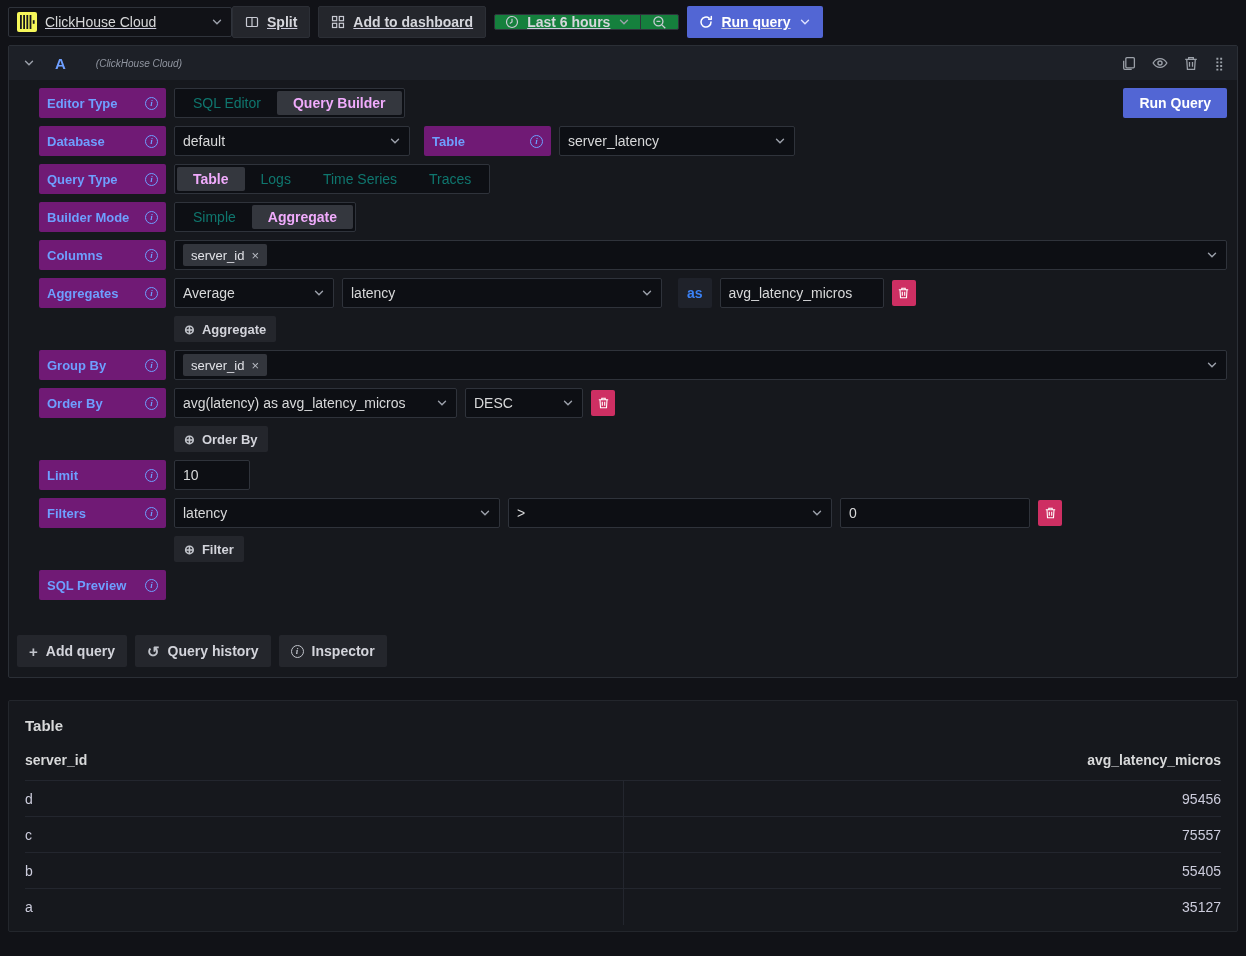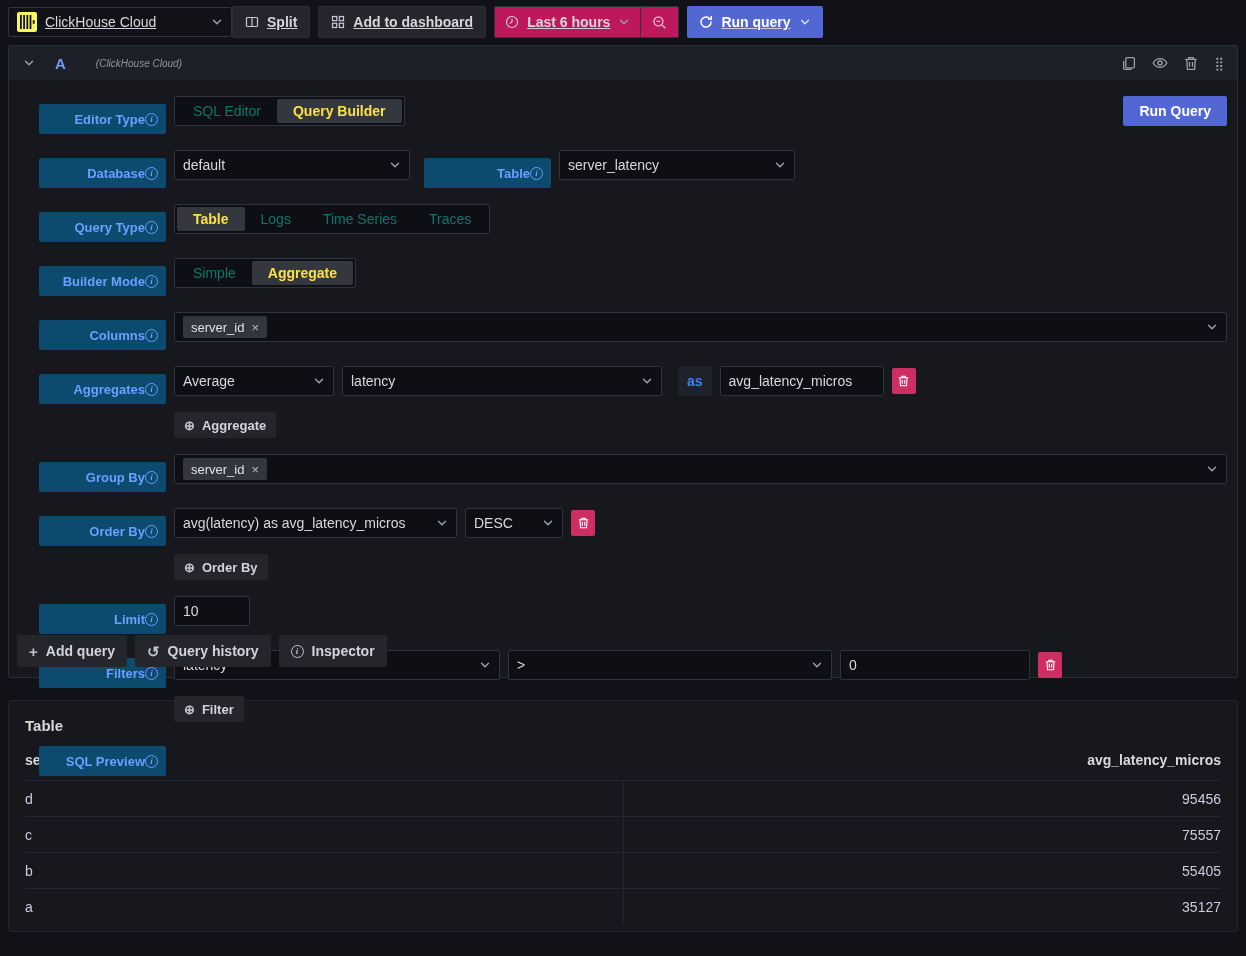--- a/index.html
+++ b/index.html
@@ -9,52 +9,52 @@
 
   .topbar { height:44px; display:flex; align-items:center; justify-content:flex-start; padding:0 8px;text-decoration:underline; }
   .ds-picker { width:224px; height:30px; border:1px solid #2f333b; border-radius:2px;
                display:flex; align-items:center; gap:8px; padding:0 8px; cursor:pointer; }
   .ds-picker .lbl { color:#d8d9da; }
   .ml-auto { margin-left:auto; }
   .topbar-right { display:flex; align-items:center; gap:8px; }
   .tb-btn { height:32px; display:flex; align-items:center; gap:8px; padding:0 12px;
             background:#24262c; border:1px solid #2c2f36; border-radius:2px;
             color:#d5d6dc; font-weight:700; font-size:14px; cursor:pointer; font-family:inherit; }
-  .time-group { display:flex; height:32px; border:1px solid #2f333b; border-radius:2px; background:#be185d; }
+  .time-group { display:flex; height:16px; border:1px solid #2f333b; border-radius:2px; background:#15803d; }
   .time-btn { display:flex; align-items:center; gap:8px; padding:0 10px; background:transparent; border:none;
               color:#d5d6dc; font-weight:700; font-size:14px; cursor:pointer; font-family:inherit; }
   .zoomout-btn { width:38px; display:flex; align-items:center; justify-content:center;
                  border:none; border-left:1px solid #2f333b; background:transparent; cursor:pointer; }
   .run-btn { height:32px; display:flex; align-items:center; gap:8px; padding:0 12px;
              background:#5266d4; border:none; border-radius:2px; color:#fff;
              font-weight:700; font-size:14px; cursor:pointer; font-family:inherit; }
 
   .editor-panel { margin:1px 8px 0; height:633px; background:#16181d;
                   border:1px solid #2b2f36; border-radius:2px; position:relative; }
   .qheader { height:34px; background:#1d2027; display:flex; align-items:center; padding:0 14px; }
   .refid { color:#6e9fff; font-weight:700; font-size:15px; margin-left:20px; }
   .dshint { color:#9095a0; font-style:italic; font-size:10px; margin-left:30px; }
   .qheader-icons { margin-left:auto; display:flex; align-items:center; gap:16px; }
   .hicon { display:inline-flex; cursor:pointer; color:#9ba0a8; }
   .drag-glyph { font-size:13px; color:#9ba0a8; letter-spacing:-1px; }
 
   .editor-body { padding:8px 10px 0 30px; }
   .frow { display:flex; align-items:center; gap:8px; margin-bottom:8px; }
-  .flabel { width:127px; flex:0 0 127px; height:30px; background:#0c4a6e; border-radius:2px;
-            display:flex; align-items:center; justify-content:flex-end; padding:0 8px;
-            color:#6e9fff; font-size:13px; font-weight:700;margin-top:16px; }
+  .flabel { width:127px; flex:0 0 127px; height:30px; background:#701a75; border-radius:2px;
+            display:flex; align-items:center; justify-content:space-between; padding:0 8px;
+            color:#6e9fff; font-size:13px; font-weight:700; }
   .info-icon { width:13px; height:13px; border:1px solid #6e9fff; border-radius:50%;
                display:inline-flex; align-items:center; justify-content:center;
                font:italic 700 9px "Liberation Serif", serif; color:#6e9fff; cursor:pointer; flex:0 0 13px; }
 
   .radio-group { display:flex; height:30px; background:#0d0f14; border:1px solid #2f333b;
                  border-radius:2px; padding:2px; }
   .radio-opt { display:flex; align-items:center; padding:0 16px; border-radius:2px;
                color:#0f766e; font-size:14px; cursor:pointer; }
-  .radio-opt.active { background:#34373e; color:#fde047; font-weight:700; }
+  .radio-opt.active { background:#34373e; color:#f0abfc; font-weight:700; }
 
   .select, .tinput, .multiselect { height:30px; background:#0d0f14; border:1px solid #2f333b;
                border-radius:2px; display:flex; align-items:center; padding:0 8px; color:#d8d9da; }
   .select { justify-content:space-between; cursor:pointer; gap:8px; }
   .multiselect { flex:1; gap:8px; cursor:text; }
   .tinput input { background:transparent; border:none; outline:none; color:#d8d9da;
                   font-family:inherit; font-size:14px; width:100%; }
   .chip { height:22px; background:#33363d; border-radius:2px; display:flex; align-items:center;
           gap:7px; padding:0 8px; font-size:13px; color:#e0e1e6; cursor:default; }
   .chip-x { color:#b9bcc4; cursor:pointer; font-size:13px; line-height:1; }
@@ -361,21 +361,21 @@
         <span class="info-icon">i</span>
       </div>
       <div class="select" style="width:283px">
         <span>avg(latency) as avg_latency_micros</span>
         <span class="chev">
             <svg width="12" height="12" viewBox="0 0 12 12">
               <path d="M2.5 4.25 6 7.75l3.5-3.5" stroke="#9da2ac" stroke-width="1.4" fill="none" stroke-linecap="round"></path>
             </svg>
           </span>
       </div>
-      <div class="select" style="width:98px">
+      <div class="select" style="width:118px">
         <span>DESC</span>
         <span class="chev">
             <svg width="12" height="12" viewBox="0 0 12 12">
               <path d="M2.5 4.25 6 7.75l3.5-3.5" stroke="#9da2ac" stroke-width="1.4" fill="none" stroke-linecap="round"></path>
             </svg>
           </span>
       </div>
       <button class="del-btn">
         <span class="chev">
           <svg width="11" height="12" viewBox="0 0 11 12" fill="none" stroke="#fff" stroke-width="1.1">

